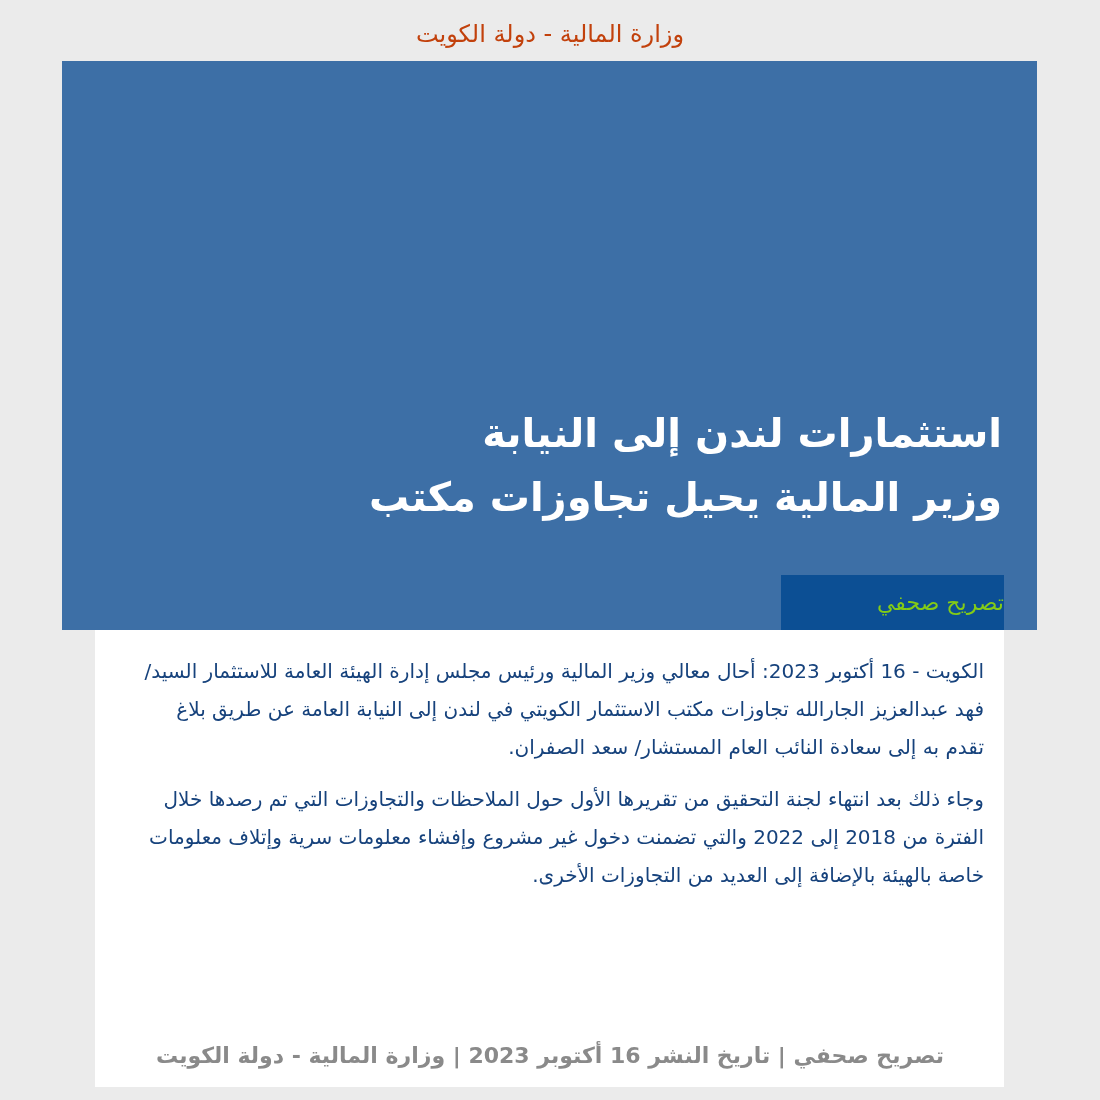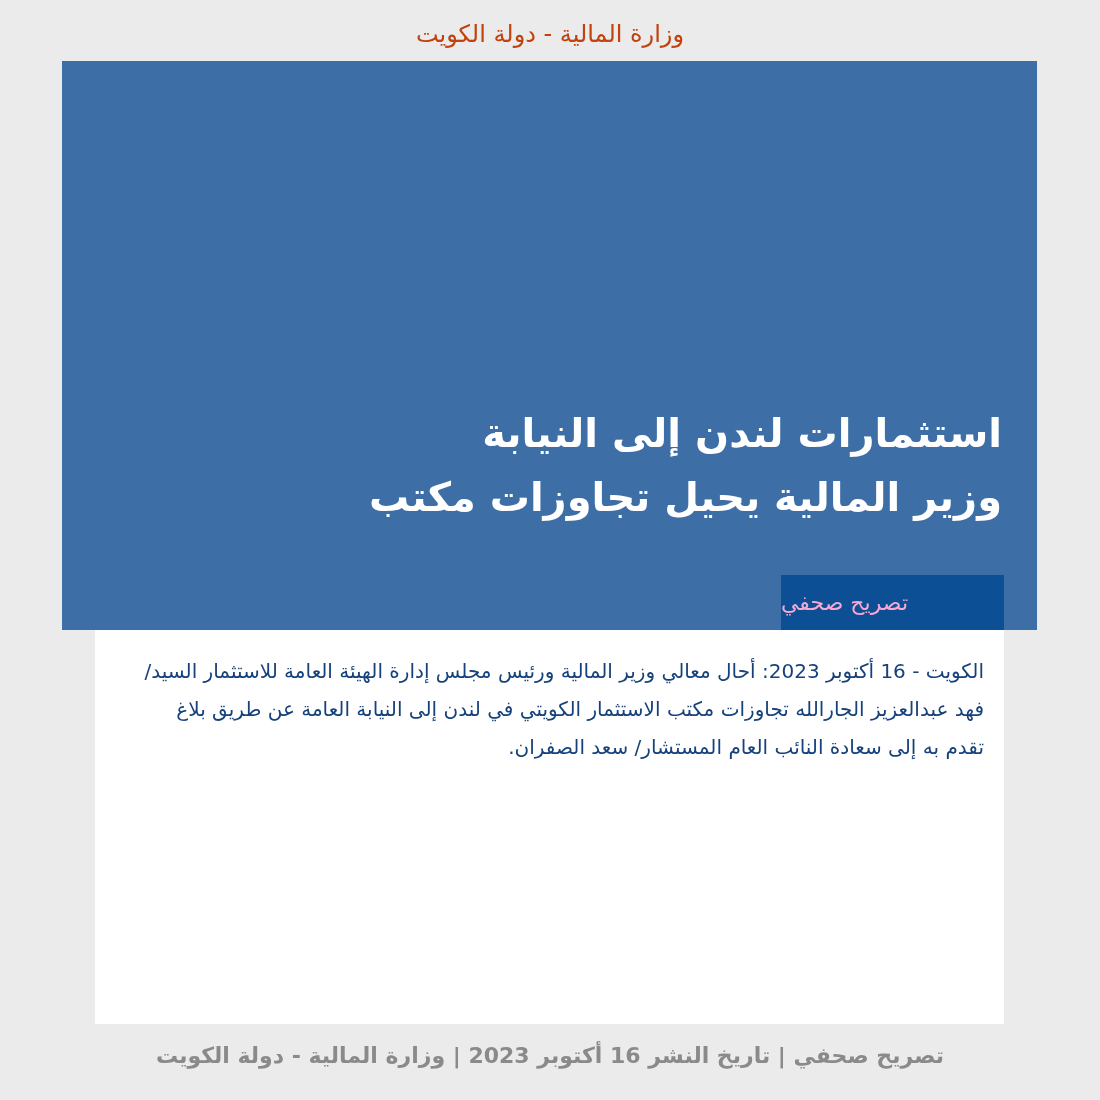--- a/index.html
+++ b/index.html
@@ -45,32 +45,32 @@
       font-weight: bold;
       line-height: 64px;
     }
     .badge {
       position: absolute;
       left: 781px;
       top: 575px;
       width: 223px;
       height: 55px;
       background: #0c4f94;
-      color: #f9a8d4;
+      color: #84cc16;
       font-size: 22px;
       line-height: 55px;
-      text-align: left;
+      text-align: right;
       direction: rtl;
     }
     .card {
       position: absolute;
       left: 95px;
       top: 630px;
       width: 909px;
-      height: 394px;
+      height: 457px;
       background: #ffffff;
       box-sizing: border-box;
       padding: 22px 20px 0 40px;
     }
     .card p {
       margin: 0 0 14px 0;
       direction: rtl;
       text-align: right;
       color: #16427c;
       font-size: 20px;
@@ -97,15 +97,16 @@
   <div class="hero-title">
     <div>استثمارات لندن إلى النيابة</div>
     <div>وزير المالية يحيل تجاوزات مكتب</div>
   </div>
 </div>
 
 <div class="badge">تصريح صحفي</div>
 
 <div class="card">
   <p>الكويت -  16 أكتوبر 2023: أحال معالي وزير المالية ورئيس مجلس إدارة الهيئة العامة للاستثمار السيد/ فهد عبدالعزيز الجارالله تجاوزات مكتب الاستثمار الكويتي في لندن إلى النيابة العامة عن طريق بلاغ تقدم به إلى سعادة النائب العام المستشار/ سعد الصفران.</p>
+  <p>وجاء ذلك بعد انتهاء لجنة التحقيق من تقريرها الأول حول الملاحظات والتجاوزات التي تم رصدها خلال الفترة من 2018 إلى 2022 والتي تضمنت دخول غير مشروع وإفشاء معلومات سرية وإتلاف معلومات خاصة بالهيئة بالإضافة إلى العديد من التجاوزات الأخرى.</p>
 </div>
 
 <div class="footer">تصريح صحفي | تاريخ النشر 16 أكتوبر 2023 | وزارة المالية - دولة الكويت</div>
 
 </body></html>

